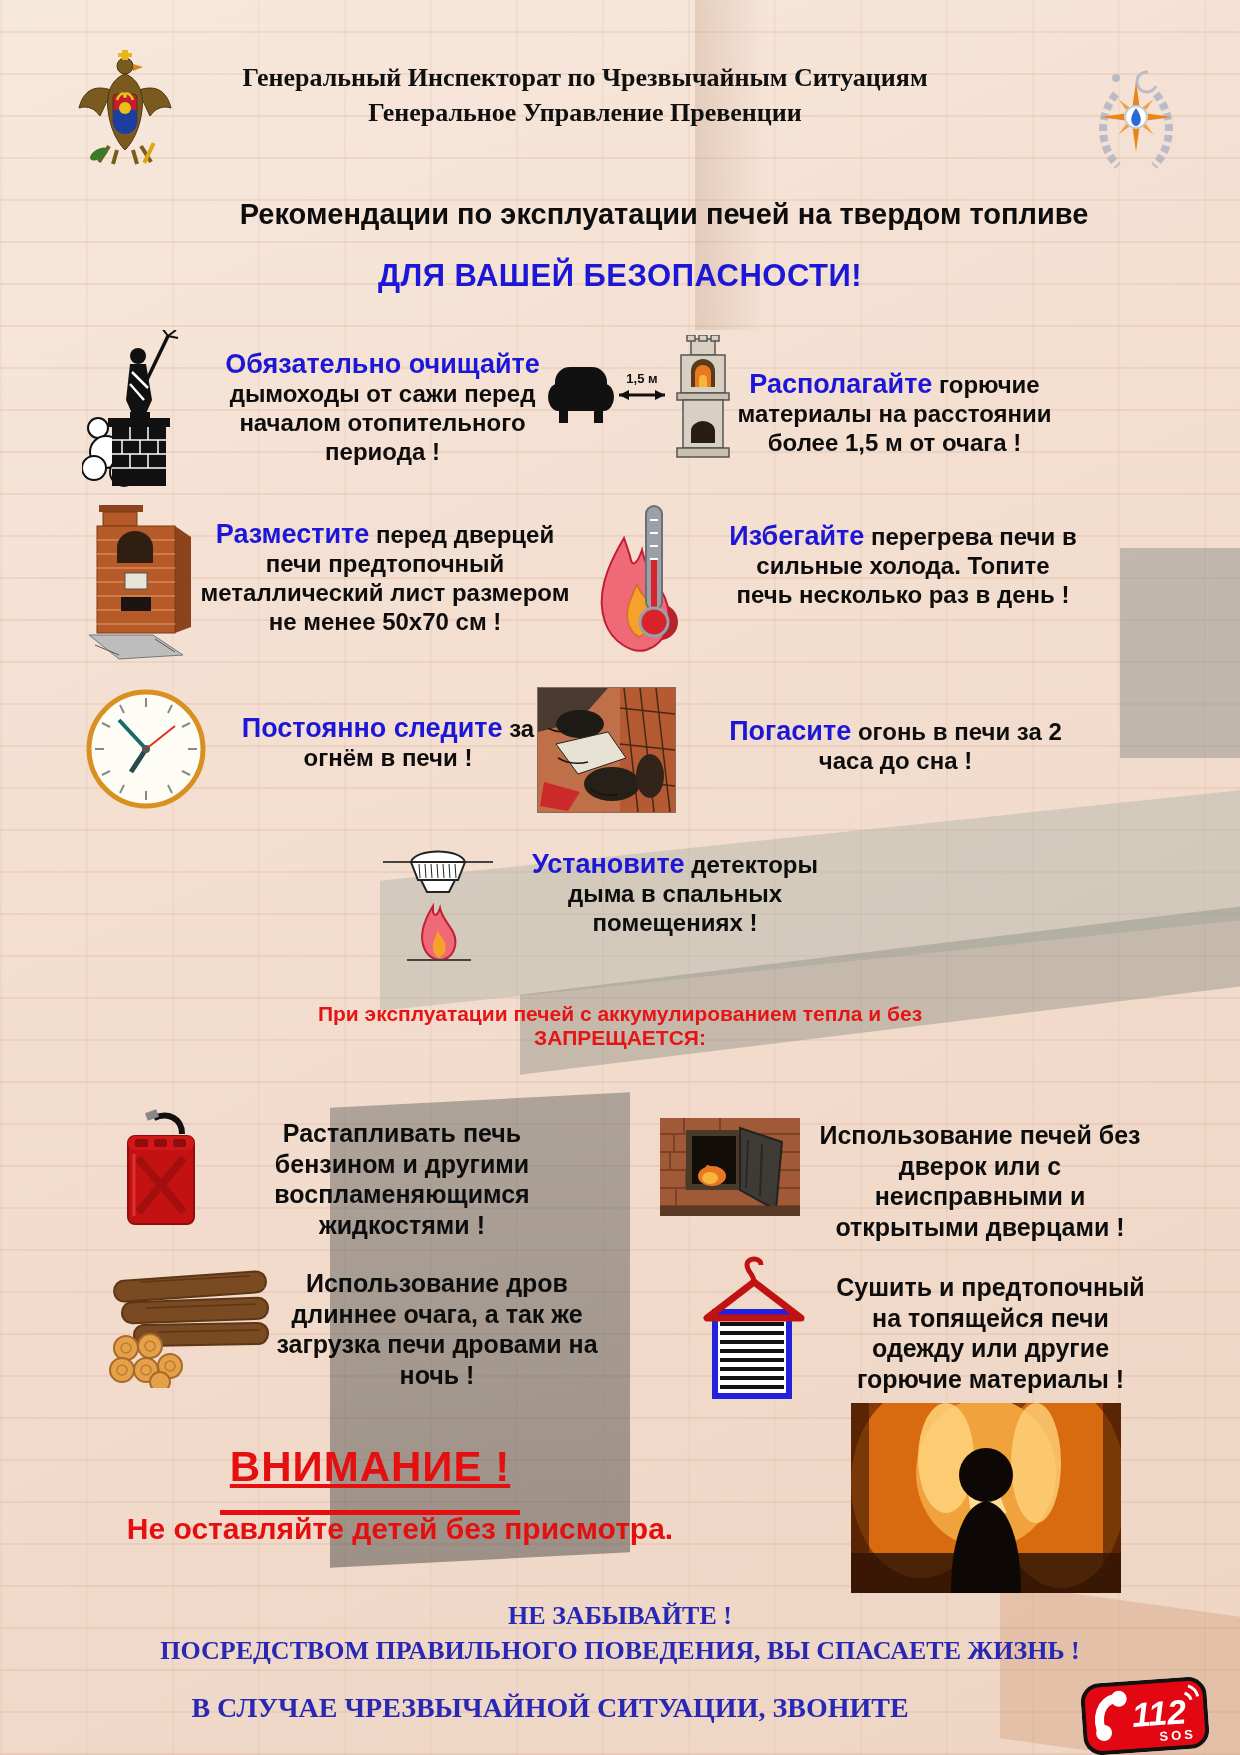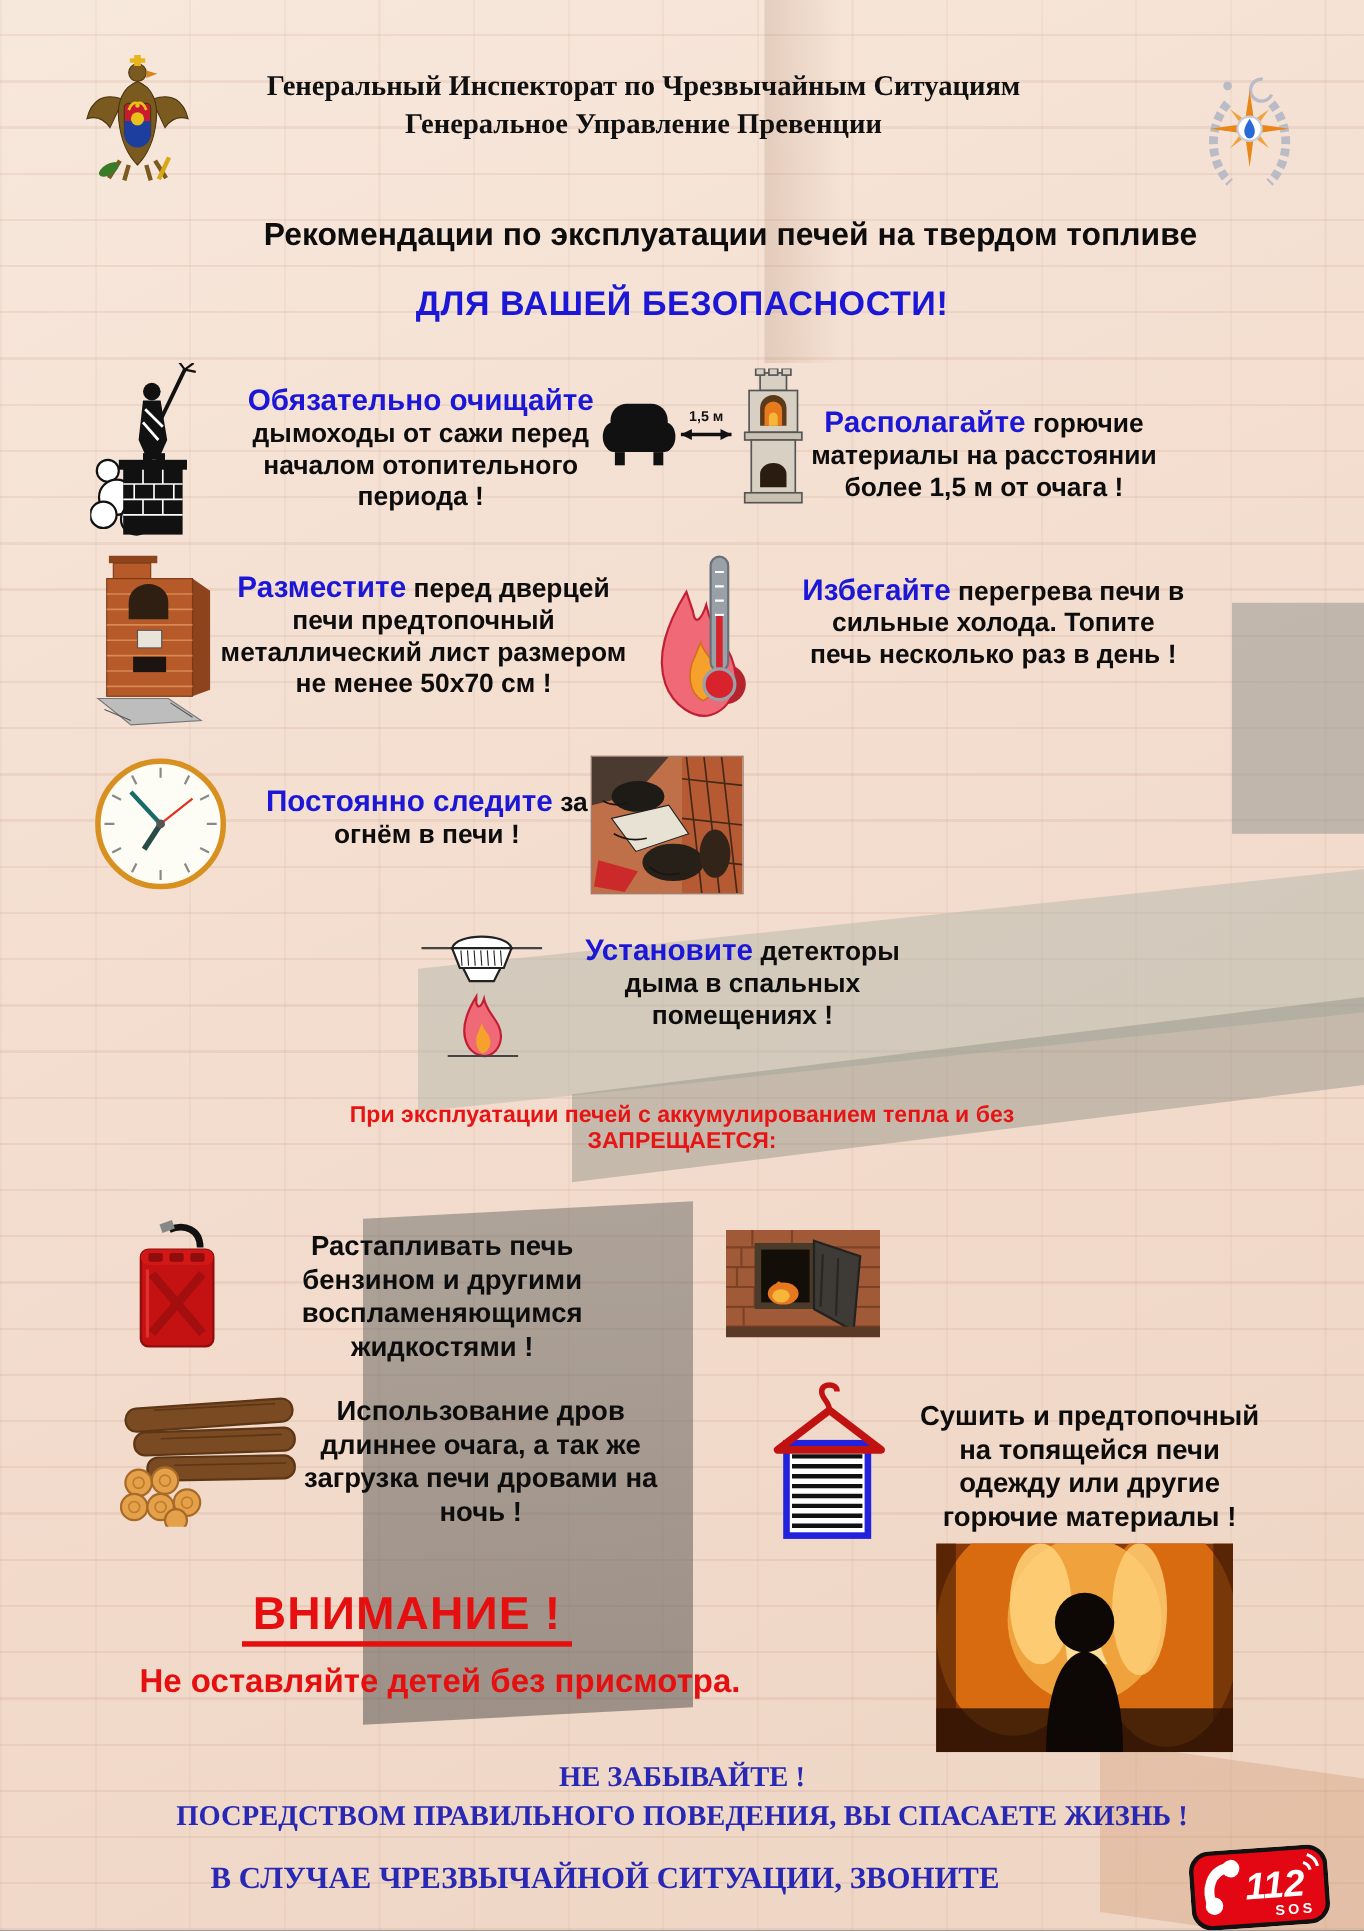--- a/index.html
+++ b/index.html
@@ -16,21 +16,21 @@
   .ctr{text-align:center;}
   .hdr-line1{font-family:"Liberation Serif",serif;font-weight:bold;font-size:28px;color:#101010;}
   .hdr-line23{font-family:"Liberation Serif",serif;font-weight:bold;font-size:26px;color:#101010;}
   .title{font-weight:bold;font-size:29px;color:#0d0d0d;margin-left:44px;}
   .subtitle{font-weight:bold;font-size:31px;color:#1c17d6;letter-spacing:.5px;}
   .rec{font-weight:bold;font-size:24px;line-height:1.2;color:#0d0d0d;text-align:center;margin:0;}
   .kw{color:#1c17d6;font-size:27px;}
   .proh{font-weight:bold;font-size:25px;line-height:1.22;color:#0d0d0d;text-align:center;margin:0;}
   .redhead{font-weight:bold;font-size:21px;color:#e61414;line-height:1.15;}
   .warn-title{font-weight:bold;font-size:42px;color:#e60f0f;letter-spacing:1px;}
-  .warn-title span{border-bottom:5px solid #e60f0f;padding:0 10px 2px 10px;}
+  .warn-title span{border-bottom:5px solid #e60f0f;padding:0 10px 20px 10px;text-decoration:underline;}
   .warn-text{font-weight:bold;font-size:30px;color:#e60f0f;}
   .footer-blue{font-family:"Liberation Serif",serif;font-weight:bold;color:#2828b4;}
   .photo-frame{border:1px solid #8a6a5a;}
 </style>
 </head>
 <body>
 
 <div class="poster">
 
   <div class="bgshape" style="left:695px;top:0;width:70px;height:330px;background:linear-gradient(90deg,rgba(150,100,70,.18),rgba(150,100,70,0));"></div>
@@ -251,20 +251,23 @@
       <ellipse cx="74" cy="96" rx="28" ry="17" fill="#262018"></ellipse>
       <ellipse cx="112" cy="88" rx="14" ry="22" fill="#33241a"></ellipse>
       <polygon points="6,94 42,104 30,123 2,118" fill="#cc2a2a"></polygon>
       <g stroke="#191410" stroke-width="1.5" fill="none">
         <path d="M20,70 q14,8 30,4"></path>
           <path d="M52,100 q12,10 28,6"></path>
           <path d="M10,40 q10,6 22,2"></path>
       </g>
     </svg>
   </div>
+  <div class="content" style="left:728px;top:715px;width:335px;">
+    <p class="rec"><span class="kw">Погасите</span> <span>огонь в печи за 2 часа до сна !</span></p>
+  </div>
 
   <div class="content" style="left:383px;top:838px;width:110px;height:132px;">
     <svg width="110" height="132" viewBox="0 0 110 132">
       <line x1="0" y1="24" x2="110" y2="24" stroke="#444" stroke-width="2"></line>
       <path d="M28,24 C32,10 78,10 82,24 Z" fill="#fff" stroke="#222" stroke-width="2"></path>
       <polygon points="28,24 82,24 75,42 35,42" fill="#fff" stroke="#222" stroke-width="2"></polygon>
       <g stroke="#222" stroke-width="1">
         <line x1="36" y1="26" x2="37" y2="40"></line>
           <line x1="42" y1="26" x2="43" y2="40"></line>
           <line x1="48" y1="26" x2="49" y2="40"></line>
@@ -327,20 +330,23 @@
       <rect x="32" y="18" width="44" height="48" fill="#140e08"></rect>
       <ellipse cx="52" cy="58" rx="14" ry="10" fill="#e87820"></ellipse>
       <ellipse cx="50" cy="60" rx="8" ry="6" fill="#f5b63a"></ellipse>
       <path d="M44,52 q4,-10 8,0 q4,-8 8,2" fill="#e87820"></path>
       <polygon points="80,10 122,24 116,92 80,72" fill="#3e3a36" stroke="#242220" stroke-width="2"></polygon>
       <line x1="88" y1="22" x2="86" y2="70" stroke="#2a2624" stroke-width="2"></line>
       <line x1="102" y1="26" x2="100" y2="78" stroke="#2a2624" stroke-width="2"></line>
       <rect x="0" y="88" width="140" height="10" fill="#5a3a26"></rect>
     </svg>
   </div>
+  <div class="content" style="left:815px;top:1120px;width:330px;">
+    <p class="proh">Использование печей без дверок или с неисправными и открытыми дверцами !</p>
+  </div>
 
   <div class="content" style="left:100px;top:1270px;width:172px;height:118px;">
     <svg width="172" height="118" viewBox="0 0 172 118">
       <g fill="#7a4a22" stroke="#5d3616" stroke-width="2">
         <rect x="14" y="6" width="152" height="21" rx="10" transform="rotate(-4 90 16)"></rect>
         <rect x="22" y="30" width="146" height="21" rx="10" transform="rotate(-2 95 40)"></rect>
         <rect x="34" y="54" width="134" height="21" rx="10" transform="rotate(-1 100 64)"></rect>
       </g>
       <g stroke="#5d3616" stroke-width="1.5">
         <line x1="40" y1="12" x2="150" y2="6"></line>

